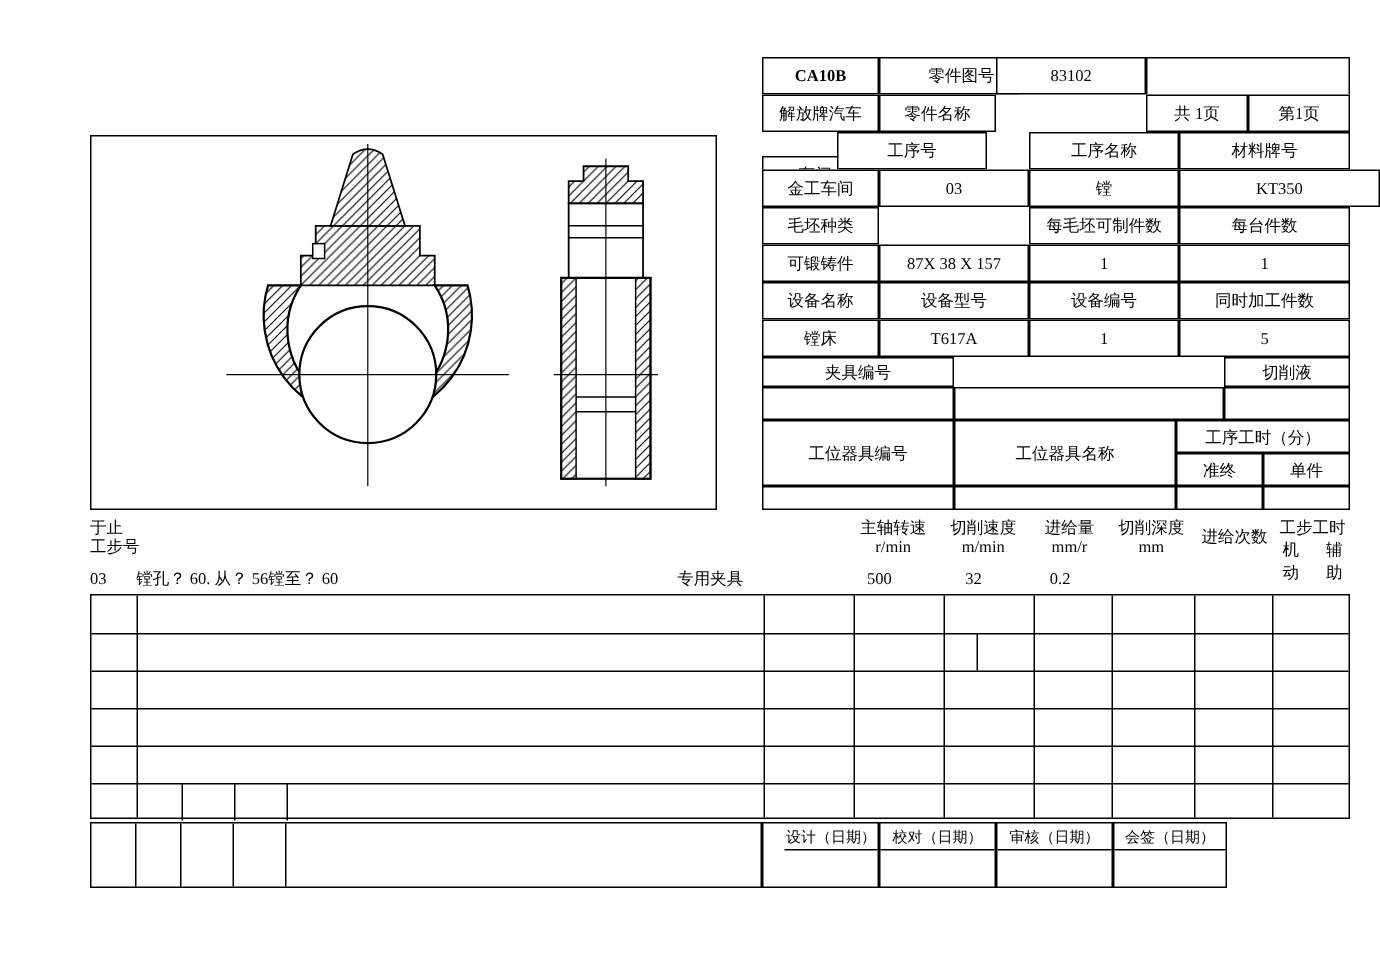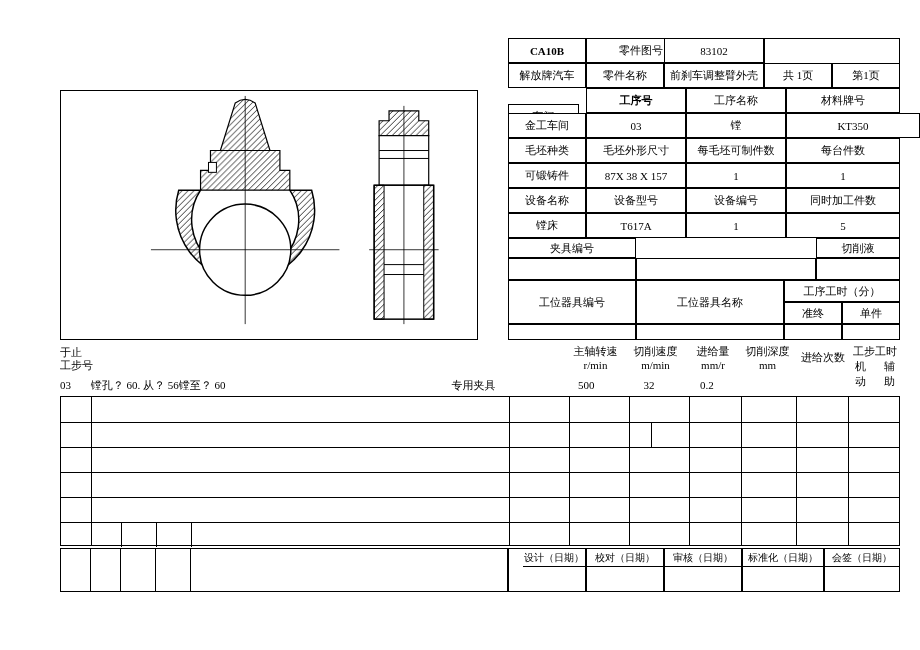--- a/index.html
+++ b/index.html
@@ -113,36 +113,34 @@
 
 <div class="sheet">
 
   <div class="cell" style="left:488px;top:18px;width:78px;height:25px;font-weight:bold;">CA10B</div>
   <div class="cell" style="left:566px;top:18px;width:94px;height:25px;padding-left:16px;">零件图号</div>
   <div class="cell" style="left:644px;top:18px;width:100px;height:25px;">83102</div>
   <div class="cell" style="left:744px;top:18px;width:136px;height:25px;border-bottom:none;"></div>
 
   <div class="cell" style="left:488px;top:43px;width:78px;height:25px;">解放牌汽车</div>
   <div class="cell" style="left:566px;top:43px;width:78px;height:25px;">零件名称</div>
-  <div class="cell" style="left:644px;top:43px;width:100px;height:25px;">前刹车调整臂外壳</div>
   <div class="cell" style="left:744px;top:43px;width:68px;height:25px;">共 1页</div>
   <div class="cell" style="left:812px;top:43px;width:68px;height:25px;">第1页</div>
 
   <div class="cell" style="left:488px;top:84px;width:71px;height:25px;">车间</div>
-  <div class="cell" style="left:566px;top:68px;width:100px;height:25px;font-weight:bold;">工序号</div>
+  <div class="cell" style="left:538px;top:68px;width:100px;height:25px;">工序号</div>
   <div class="cell" style="left:666px;top:68px;width:100px;height:25px;">工序名称</div>
   <div class="cell" style="left:766px;top:68px;width:114px;height:25px;">材料牌号</div>
 
   <div class="cell" style="left:488px;top:93px;width:78px;height:25px;">金工车间</div>
   <div class="cell" style="left:566px;top:93px;width:100px;height:25px;">03</div>
   <div class="cell" style="left:666px;top:93px;width:100px;height:25px;">镗</div>
   <div class="cell" style="left:766px;top:93px;width:134px;height:25px;">KT350</div>
 
   <div class="cell" style="left:488px;top:118px;width:78px;height:25px;">毛坯种类</div>
-  <div class="cell" style="left:566px;top:118px;width:100px;height:25px;">毛坯外形尺寸</div>
   <div class="cell" style="left:666px;top:118px;width:100px;height:25px;">每毛坯可制件数</div>
   <div class="cell" style="left:766px;top:118px;width:114px;height:25px;">每台件数</div>
 
   <div class="cell" style="left:488px;top:143px;width:78px;height:25px;">可锻铸件</div>
   <div class="cell" style="left:566px;top:143px;width:100px;height:25px;">87X 38 X 157</div>
   <div class="cell" style="left:666px;top:143px;width:100px;height:25px;">1</div>
   <div class="cell" style="left:766px;top:143px;width:114px;height:25px;">1</div>
 
   <div class="cell" style="left:488px;top:168px;width:78px;height:25px;">设备名称</div>
   <div class="cell" style="left:566px;top:168px;width:100px;height:25px;">设备型号</div>
@@ -286,23 +284,19 @@
         <div class="bot"></div>
     </div>
     <div class="footer-cell" style="width:78px;">
       <div class="top">校对（日期）</div>
         <div class="bot"></div>
     </div>
     <div class="footer-cell" style="width:78px;">
       <div class="top">审核（日期）</div>
         <div class="bot"></div>
     </div>
-    <div class="footer-cell" style="width:82px;">
-      <div class="top">标准化（日期）</div>
-        <div class="bot"></div>
-    </div>
     <div class="footer-cell" style="width:76px;">
       <div class="top">会签（日期）</div>
         <div class="bot"></div>
     </div>
   </div>
 
 </div>
 
 </body></html>

